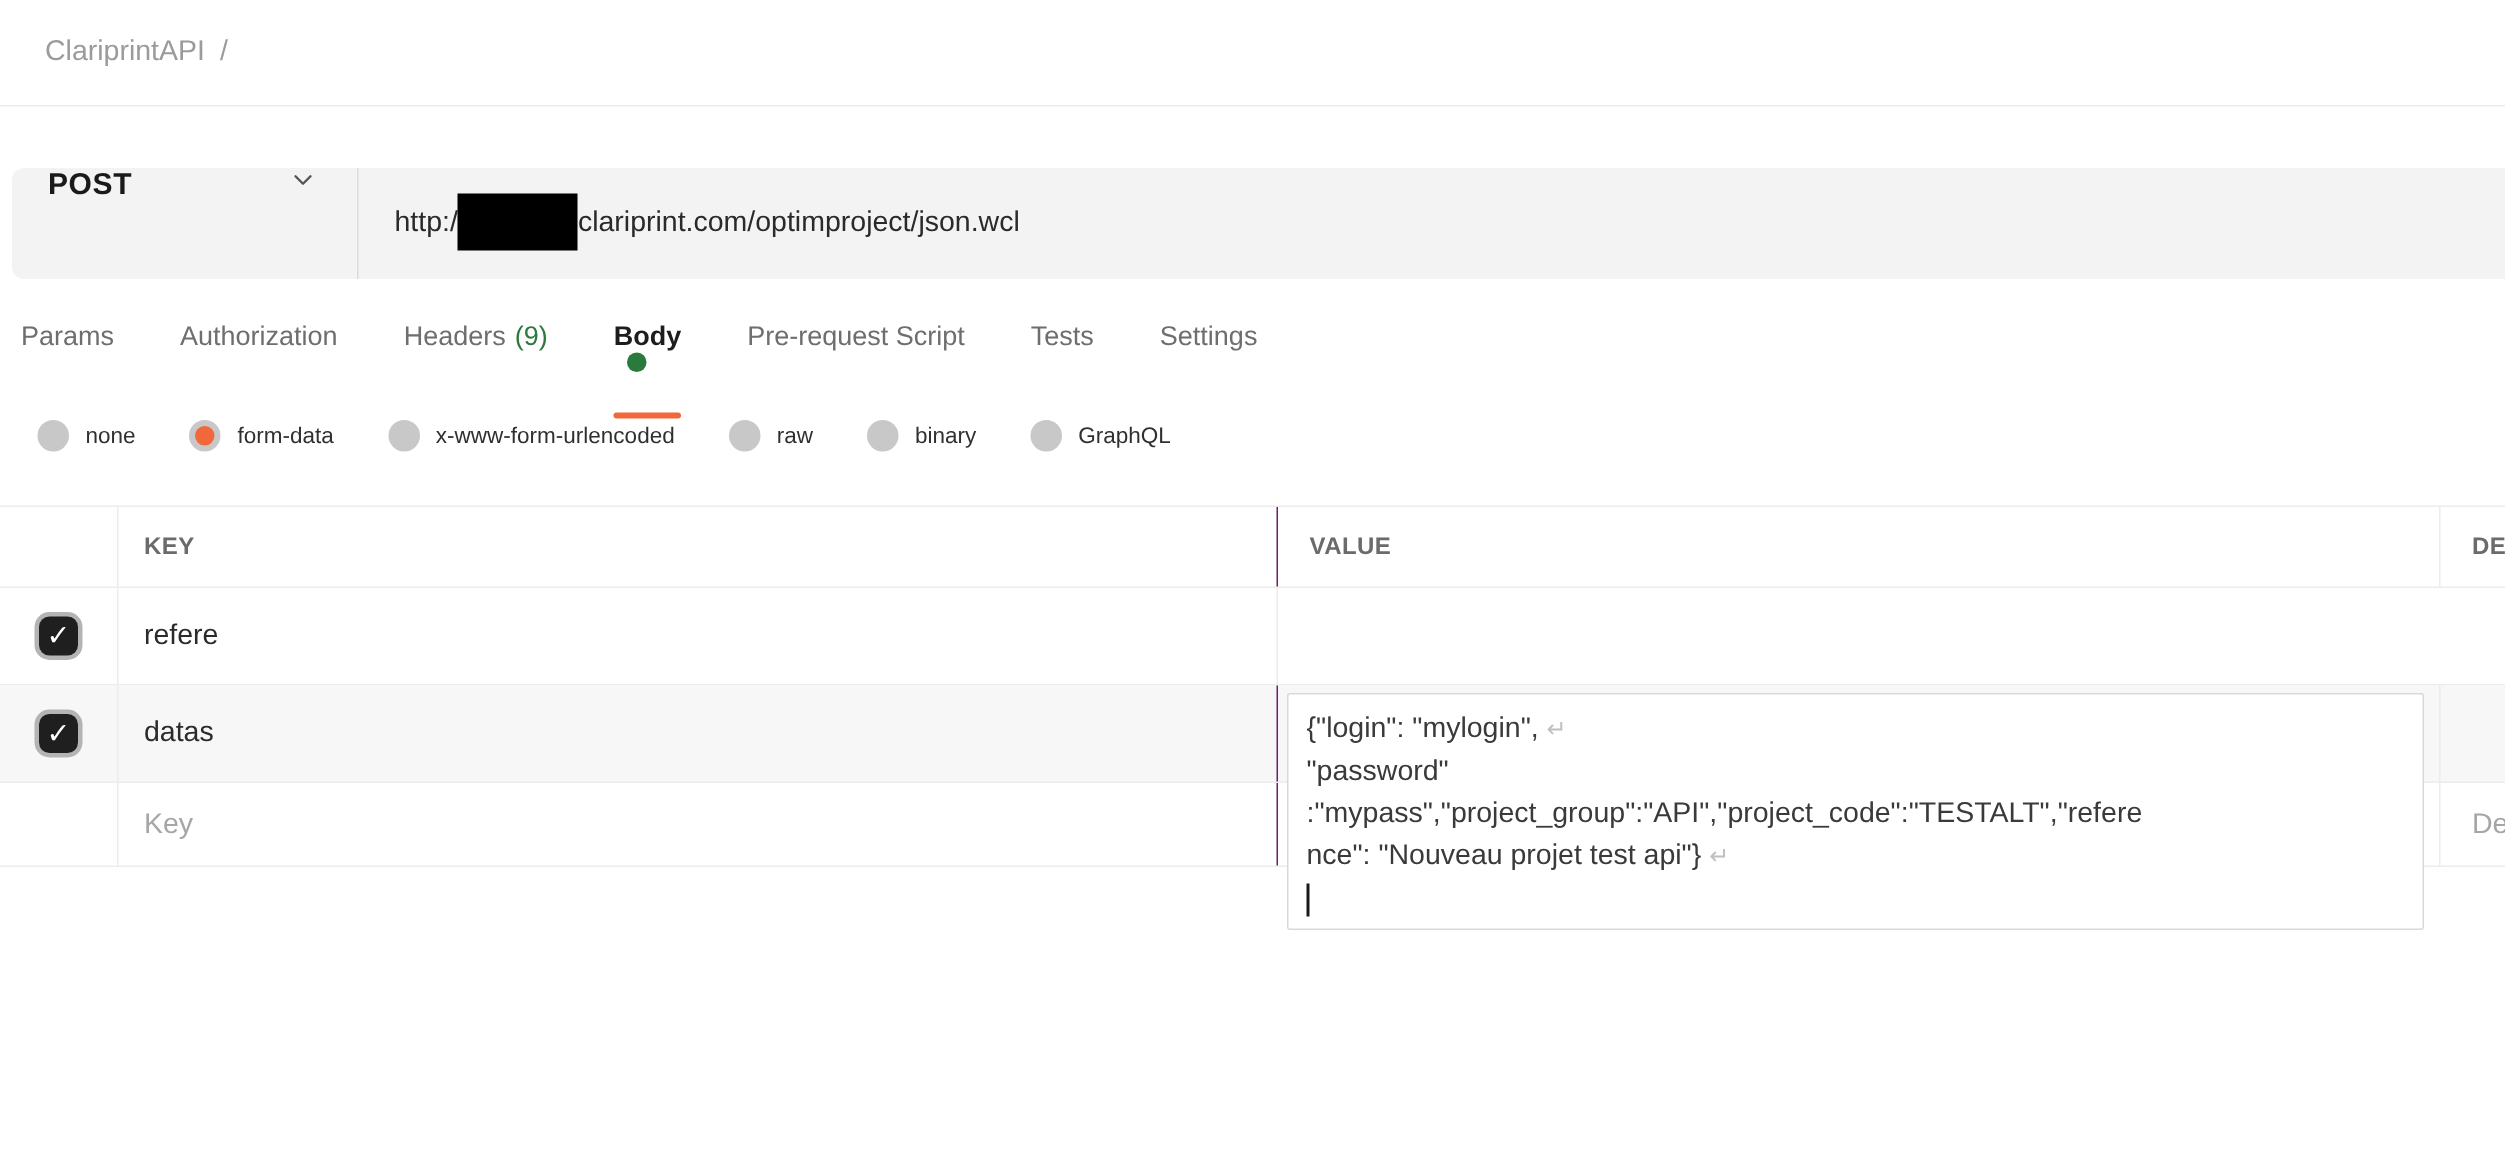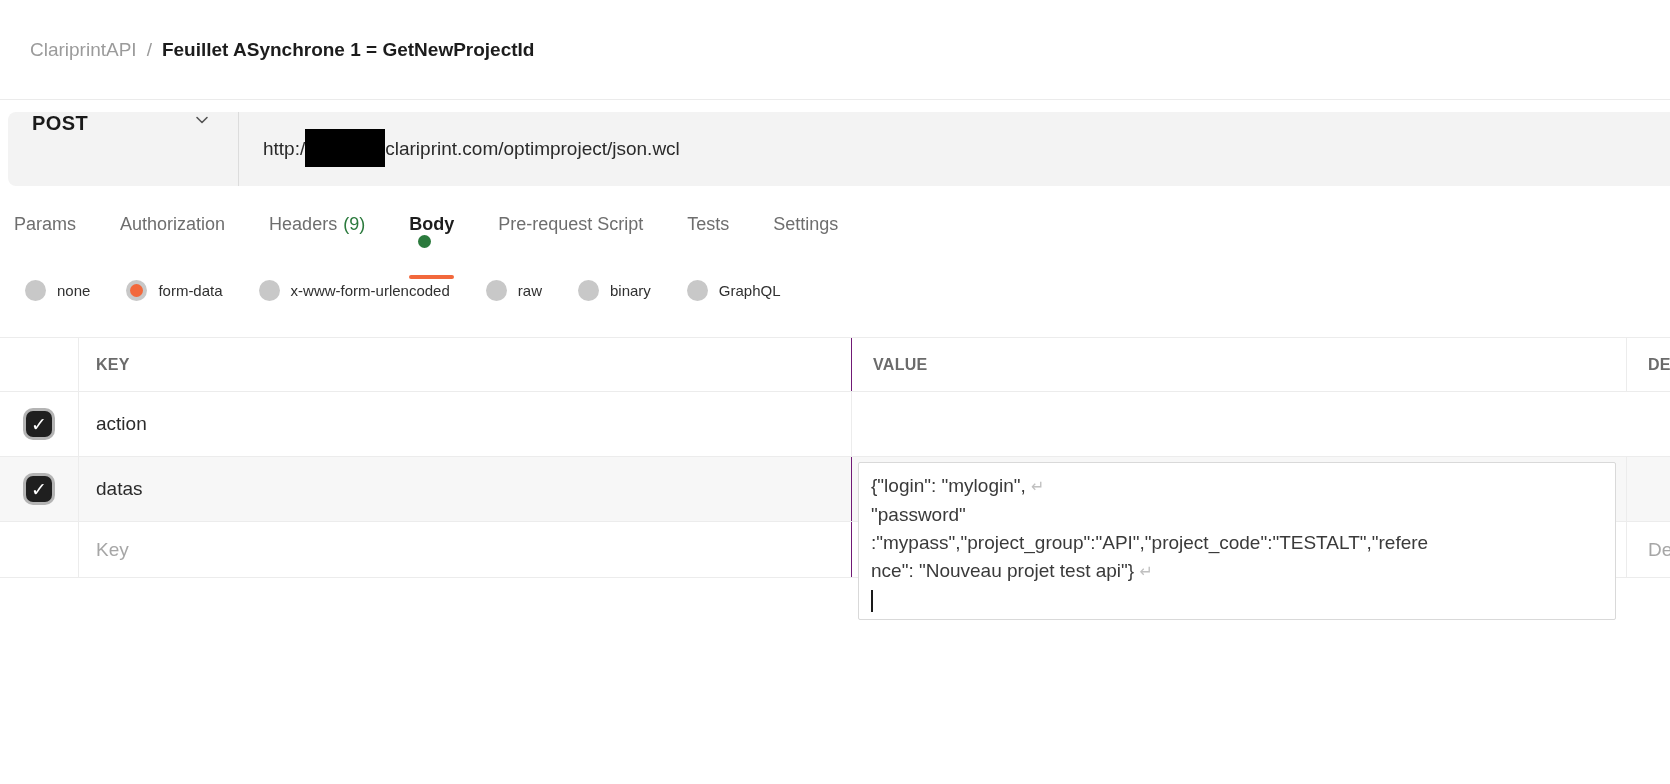--- a/index.html
+++ b/index.html
@@ -4,21 +4,21 @@
 <style>
   html,body{margin:0;padding:0;}
   body{
     width:1670px;height:784px;overflow:hidden;position:relative;
     background:#ffffff;
     font-family:"Liberation Sans","DejaVu Sans",sans-serif;
     color:#1d1d1d;
   }
   
   .crumb-bar{
-    position:absolute;top:0;left:0;width:1670px;height:100px;
+    position:absolute;top:0;left:0;width:1670px;height:71px;
     border-bottom:1px solid #ebebeb;
     display:flex;align-items:center;padding-left:30px;box-sizing:border-box;
     font-size:19px;
   }
   .crumb-collection{color:#9b9b9b;}
   .crumb-sep{color:#9b9b9b;margin:0 10px;}
   .crumb-title{color:#1c1c1c;font-weight:700;}
 
   
   .url-bar{
@@ -109,21 +109,20 @@
     display:inline-block;width:2px;height:22px;background:#1a1a1a;
     vertical-align:middle;
   }
 </style>
 </head>
 <body>
 
 <div class="crumb-bar">
   <span class="crumb-collection">ClariprintAPI</span>
   <span class="crumb-sep">/</span>
-  <span class="crumb-title">Feuillet ASynchrone 1 = GetNewProjectId</span>
 </div>
 
 <div class="url-bar">
   <div class="method-box">
     <span class="method-label">POST</span>
     <svg class="chevron" viewBox="0 0 16 16">
       <polyline points="3,5.5 8,10.5 13,5.5" fill="none" stroke="#555" stroke-width="1.6" stroke-linecap="round" stroke-linejoin="round"></polyline>
     </svg>
   </div>
   <div class="bar-divider"></div>
@@ -190,21 +189,21 @@
     <div class="cell c-value">VALUE</div>
     <div class="cell c-desc">DESCRIPTION</div>
   </div>
 
   <div class="trow data">
     <div class="cell c-check">
       <span class="checkbox">
           <span class="tick">✓</span>
         </span>
     </div>
-    <div class="cell c-key">action</div>
+    <div class="cell c-key">refere</div>
     <div class="cell c-desc"></div>
   </div>
 
   <div class="trow data shaded">
     <div class="cell c-check">
       <span class="checkbox">
           <span class="tick">✓</span>
         </span>
     </div>
     <div class="cell c-key">datas</div>

